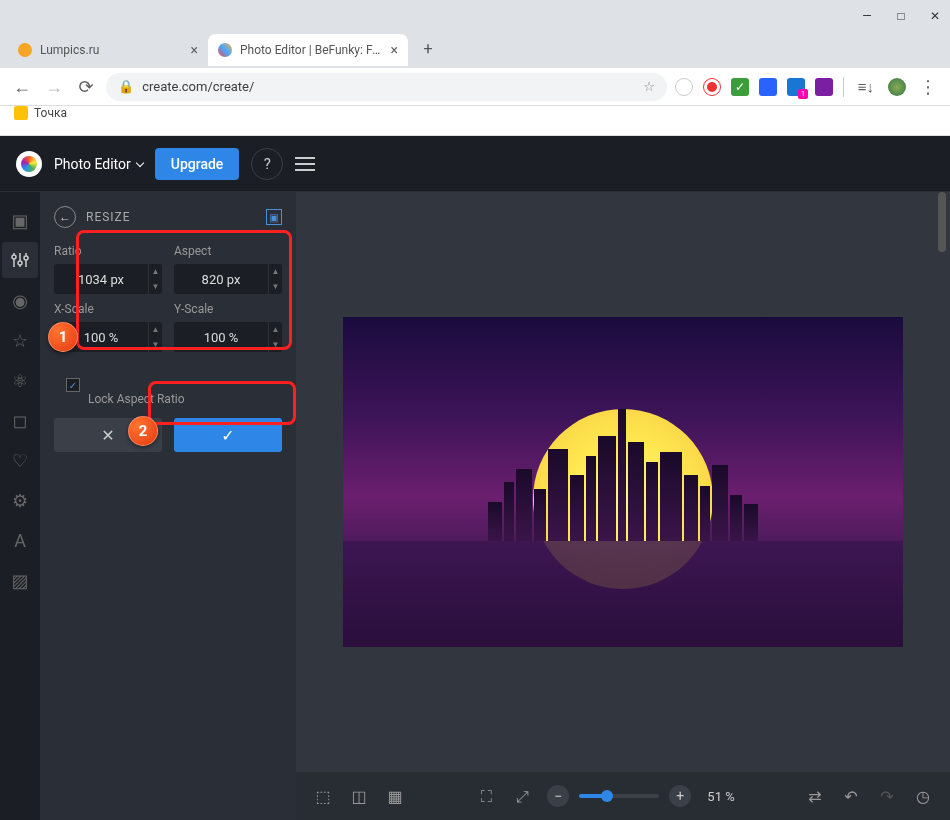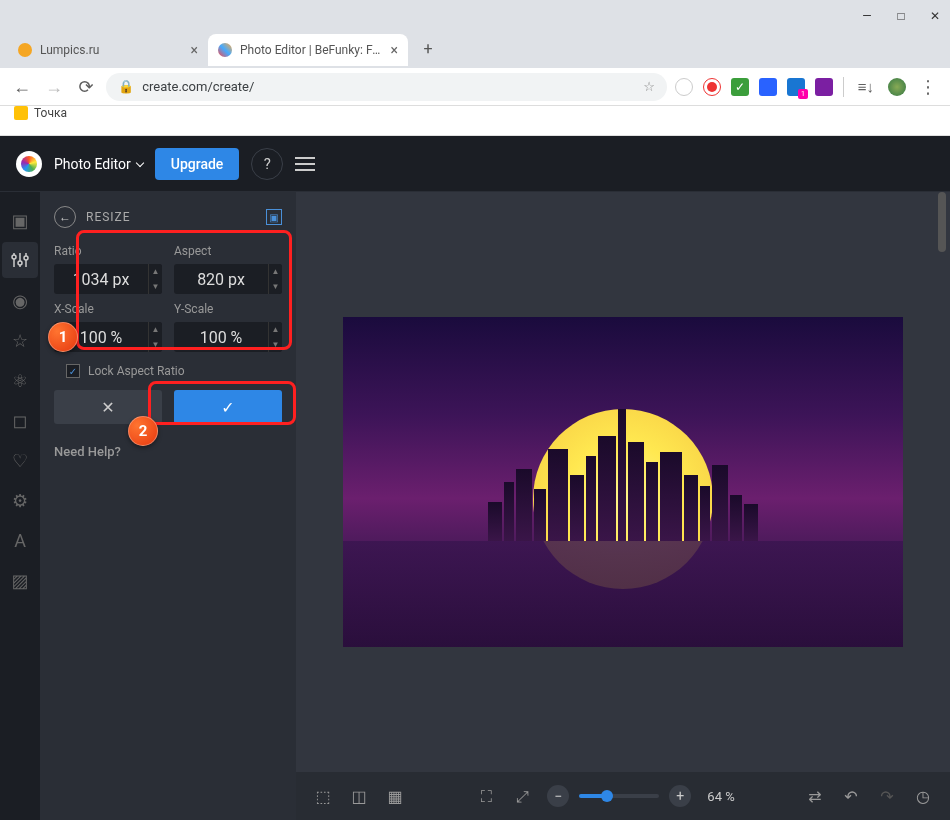--- a/index.html
+++ b/index.html
@@ -48,27 +48,27 @@
 .side-panel { width: 256px; background: #2a2e36; padding: 14px; position: relative; }
 .panel-hdr { display: flex; align-items: center; gap: 10px; margin-bottom: 16px; position: relative; }
 .back-circle { width: 22px; height: 22px; border: 1px solid #888; border-radius: 50%; display: flex; align-items: center; justify-content: center; color: #ccc; font-size: 12px; }
 .panel-title { color: #aaa; font-size: 12px; letter-spacing: 1px; }
 .panel-icon { position: absolute; right: 0; width: 16px; height: 16px; border: 1px solid #4a90d9; color: #4a90d9; font-size: 10px; display: flex; align-items: center; justify-content: center; }
 
 .input-grid { display: flex; gap: 12px; margin-bottom: 8px; }
 .input-col { flex: 1; display: flex; flex-direction: column; gap: 6px; }
 .input-label { color: #999; font-size: 12px; }
 .input-wrap { display: flex; background: #1b1e24; border-radius: 3px; overflow: hidden; height: 30px; }
-.input-val { flex: 1; color: #ddd; font-size: 16px; display: flex; align-items: center; justify-content: center; background: transparent; border: none; text-align: center; }
+.input-val { flex: 1; color: #ddd; font-size: 13px; display: flex; align-items: center; justify-content: center; background: transparent; border: none; text-align: center; }
 .input-spinner { width: 14px; background: #1b1e24; display: flex; flex-direction: column; border-left: 1px solid #333; }
 .spinner-btn { flex: 1; display: flex; align-items: center; justify-content: center; color: #777; font-size: 8px; }
 
 .checkbox-row { display: flex; align-items: center; gap: 8px; margin: 12px 0; }
 .checkbox { width: 14px; height: 14px; border: 1px solid #666; background: #1b1e24; display: flex; align-items: center; justify-content: center; color: #4a90d9; font-size: 10px; }
-.checkbox-label { color: #999; font-size: 12px; }
+.checkbox-label { color: #999; font-size: 12px; margin-top: 28px; }
 
 .action-row { display: flex; gap: 12px; margin-bottom: 20px; }
 .cancel-btn { flex: 1; height: 34px; background: #3a3f48; display: flex; align-items: center; justify-content: center; color: #ccc; font-size: 16px; border-radius: 3px; }
 .apply-btn { flex: 1; height: 34px; background: #2e87e6; display: flex; align-items: center; justify-content: center; color: #fff; font-size: 16px; border-radius: 3px; }
 
 .help-text { color: #999; font-size: 13px; font-weight: 500; }
 .help-link { color: #4a90d9; font-size: 13px; }
 
 .hl-box { position: absolute; border: 3px solid #ff2020; border-radius: 8px; pointer-events: none; z-index: 5; }
 .annotation-badge { position: absolute; width: 30px; height: 30px; background: radial-gradient(circle at 30% 30%, #ff7430, #e63910); border-radius: 50%; display: flex; align-items: center; justify-content: center; color: #fff; font-weight: bold; font-size: 15px; z-index: 10; box-shadow: 0 2px 4px rgba(0,0,0,0.4); border: 1px solid rgba(255,255,255,0.3); }
@@ -254,21 +254,20 @@
       </div>
 
       <div class="hl-box" style="top:189px;left:108px;width:148px;height:44px"></div>
       <div class="annotation-badge" style="top:224px;left:88px">2</div>
 
       <div class="action-row">
         <div class="cancel-btn">✕</div>
         <div class="apply-btn">✓</div>
       </div>
 
-      <div class="help-text">Need Help?</div>
     </div>
 
     <div class="canvas-area">
       <div class="canvas-viewport">
         <div class="canvas-image">
           <div class="moon"></div>
           <div class="skyline">
             <div class="building" style="width:14px;height:30%"></div>
             <div class="building" style="width:10px;height:45%"></div>
             <div class="building" style="width:16px;height:55%"></div>
@@ -301,21 +300,21 @@
         <div class="bb-spacer"></div>
         <div class="bb-icon">⛶</div>
         <div class="bb-icon">⤢</div>
         <div class="zoom-ctrl">
           <div class="zoom-btn">−</div>
           <div class="zoom-slider">
             <div class="zoom-fill"></div>
               <div class="zoom-handle"></div>
           </div>
           <div class="zoom-btn">+</div>
-          <span class="zoom-pct">64 %</span>
+          <span class="zoom-pct">51 %</span>
         </div>
         <div class="bb-spacer"></div>
         <div class="bb-icon">⇄</div>
         <div class="bb-icon">↶</div>
         <div class="bb-icon" style="color:#555">↷</div>
         <div class="bb-icon">◷</div>
       </div>
     </div>
   </div>
 </div>

